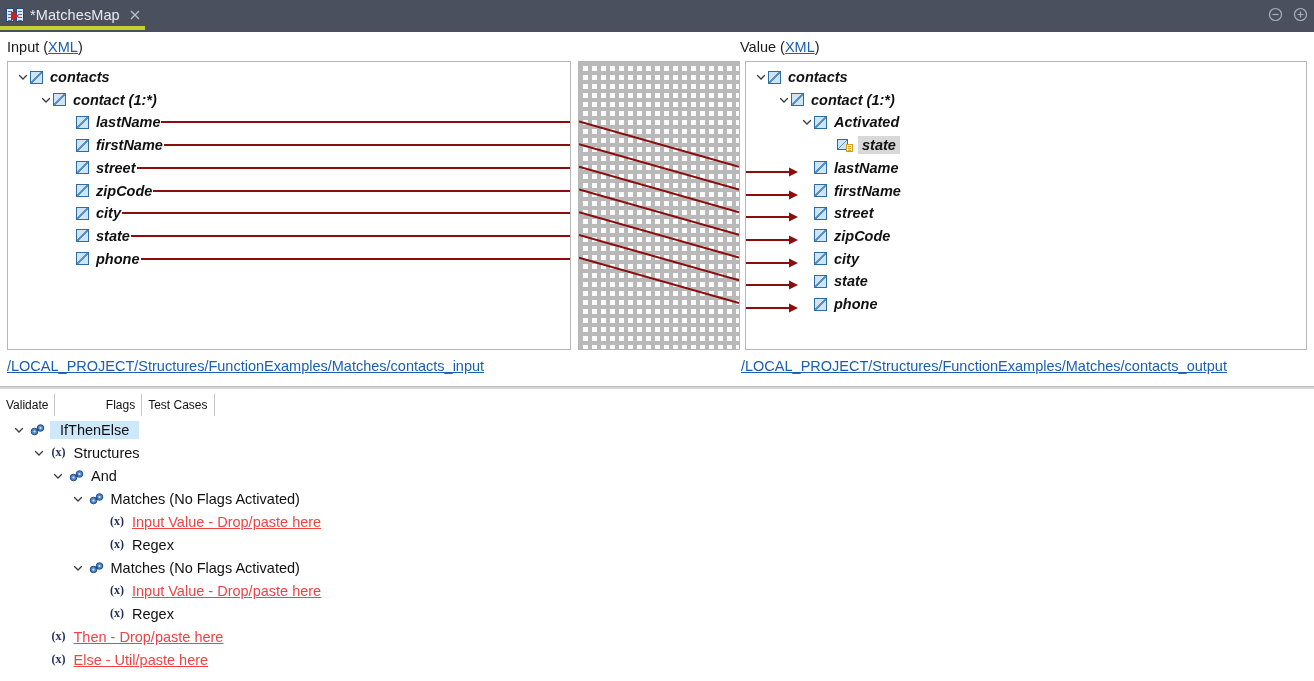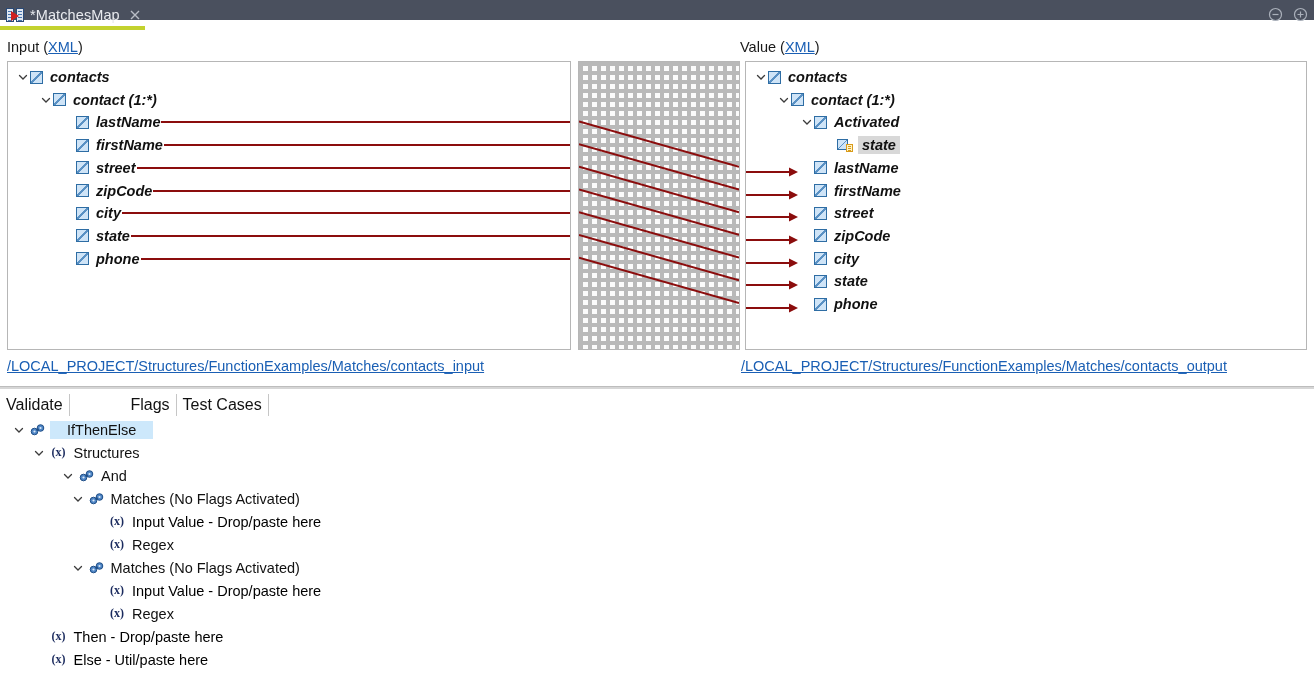--- a/index.html
+++ b/index.html
@@ -6,21 +6,21 @@
   html, body {
     margin: 0; padding: 0;
     width: 1314px; height: 681px;
     background: #ffffff;
     font-family: "Liberation Sans", sans-serif;
     overflow: hidden;
   }
 
   
   #titlebar {
-    position: absolute; left: 0; top: 0; width: 1314px; height: 20px;
+    position: absolute; left: 0; top: 0; width: 1314px; height: 32px;
     background: #4a505e;
   }
   #tab-active {
     position: absolute; left: 0; top: 0; height: 29px;
     display: flex; align-items: center; padding: 0 0 0 6px;
   }
   #tab-underline {
     position: absolute; left: 0; top: 26px; width: 145px; height: 4px;
     background: #c3d22e;
   }
@@ -159,21 +159,21 @@
     position: absolute; left: 0; top: 386px; width: 1314px; height: 3px;
     background: #d6d6d6; border-top: 1px solid #bdbdbd; cursor: ns-resize;
   }
 
   
   #bottom-tabs {
     position: absolute; left: 0; top: 394px; height: 22px;
     display: flex; align-items: stretch;
   }
   .btab {
-    font-size: 16px; color: #111; padding: 0 6px;
+    font-size: 12px; color: #111; padding: 0 6px;
     display: flex; align-items: center; cursor: pointer;
     border-right: 1px solid #c6c6c6;
   }
   .btab:first-child { border-left: none; }
   .btab.active { font-weight: bold; margin-top: 40px; }
 
   
   #bottom-tree {
     position: absolute; left: 0; top: 418px; width: 1314px; height: 263px;
     background: #fff;
@@ -183,23 +183,23 @@
     white-space: nowrap;
   }
   .fn-icon { width: 16px; height: 14px; flex: none; margin-right: 6px; }
   .var-icon {
     width: 18px; height: 14px; flex: none; margin-right: 6px;
     font-size: 12px; font-weight: bold; color: #1b2b5e;
     display: flex; align-items: center; justify-content: center;
     font-family: "Liberation Serif", serif;
   }
   .blabel { font-size: 14.5px; color: #111; }
-  .blabel.red { color: #000000; }
+  .blabel.red { color: #ef4444; text-decoration: underline; }
   .bnode.selected .blabel {
-    background: #cde8fb; padding: 1px 17px; margin-left: -2px;
+    background: #cde8fb; padding: 1px 10px; margin-left: -2px;
   }
 </style>
 </head>
 <body>
 
 <div id="titlebar">
   <div id="tab-active">
     <span class="tab-icon">
       <span class="doc l">
           <i></i>
@@ -474,21 +474,21 @@
     </div>
     <div class="bnode" style="top: 23px; left: 31.5px;">
       <span class="twisty" style="margin-right: 4px;">
         <svg width="10" height="10" viewBox="0 0 10 10">
           <path d="M1.5 3.5 L5 7 L8.5 3.5" stroke="#3c3c3c" stroke-width="1.3" fill="none" stroke-linecap="round"></path>
         </svg>
       </span>
       <span class="var-icon">(x)</span>
       <span class="blabel">Structures</span>
     </div>
-    <div class="bnode" style="top: 46px; left: 61px; text-align: right;">
+    <div class="bnode" style="top: 46px; left: 51px; text-align: right;">
       <span class="twisty" style="margin-right: 4px;">
         <svg width="10" height="10" viewBox="0 0 10 10">
           <path d="M1.5 3.5 L5 7 L8.5 3.5" stroke="#3c3c3c" stroke-width="1.3" fill="none" stroke-linecap="round"></path>
         </svg>
       </span>
       <span class="fn-icon"><svg width="16" height="14" viewBox="0 0 16 14">
           <circle cx="4.5" cy="8.5" r="3.3" fill="#4f86c6" stroke="#1f4e86" stroke-width="1"></circle>
           <circle cx="10.5" cy="5" r="3.3" fill="#4f86c6" stroke="#1f4e86" stroke-width="1"></circle>
           <path d="M6.4 7.2 L8.7 6" stroke="#1f4e86" stroke-width="1.6"></path>
           <circle cx="4.5" cy="8.5" r="1.1" fill="#dceaf7"></circle>

